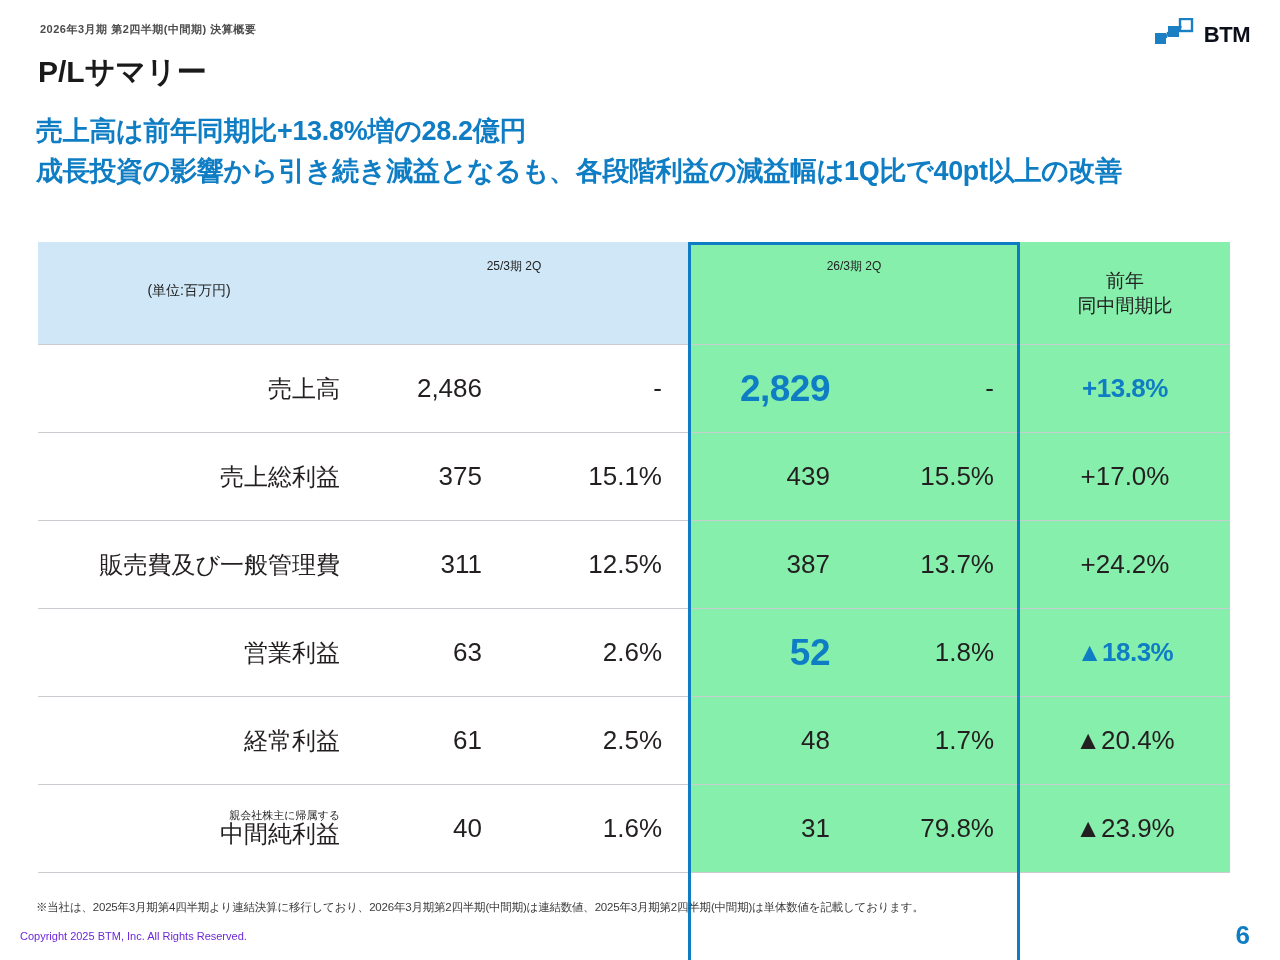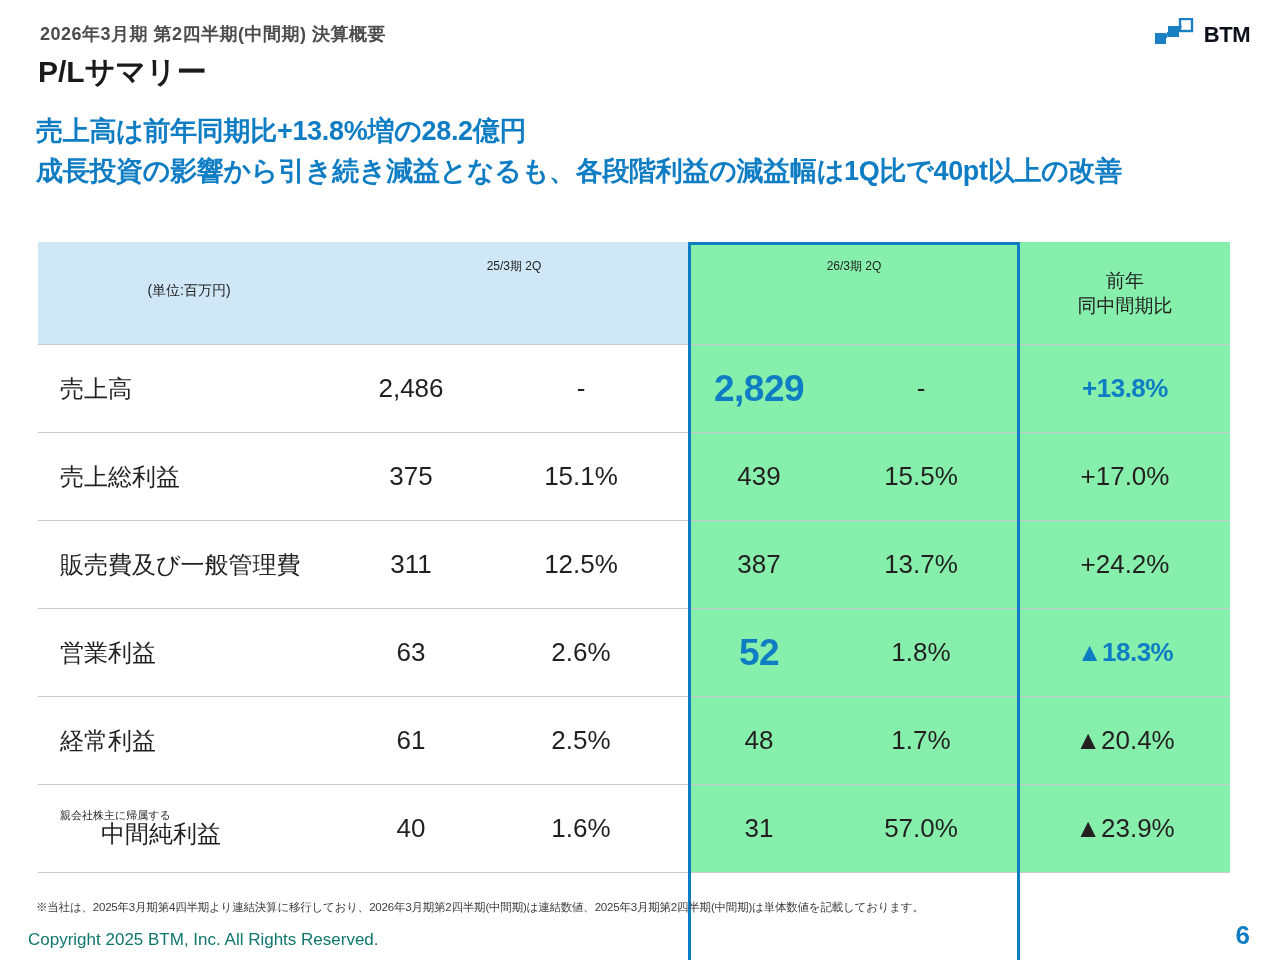--- a/index.html
+++ b/index.html
@@ -8,21 +8,21 @@
     background: #ffffff;
     font-family: "Liberation Sans", sans-serif;
     color: #231f20;
     overflow: hidden;
   }
   .slide { position: relative; width: 1280px; height: 960px; }
 
   
   .kicker {
     position: absolute; left: 40px; top: 22px;
-    font-size: 18px; font-weight: bold; color: #4b4b4b;
+    font-size: 11px; font-weight: bold; color: #4b4b4b;
     letter-spacing: 0.5px;
   }
   .logo {
     position: absolute; right: 30px; top: 18px;
     display: flex; align-items: center; gap: 8px;
   }
   .logo-mark { width: 42px; height: 34px; display: block; }
   .logo-text {
     font-size: 22px; font-weight: bold; color: #0b0f1a;
     letter-spacing: -0.5px;
@@ -79,22 +79,22 @@
 
   tbody td {
     border-top: 1px solid #c9cdd2;
     height: 88px;
     vertical-align: middle;
     font-size: 26px;
     color: #231f20;
   }
   tbody tr:last-child td { border-bottom: 1px solid #c9cdd2; }
 
-  td.item { padding-left: 22px; text-align: left; font-size: 24px; }
-  td.num  { text-align: center; padding-right: 18px; }
+  td.item { padding-left: 22px; text-align: right; font-size: 24px; }
+  td.num  { text-align: right; padding-right: 18px; }
   td.num.pad-r { padding-right: 26px; }
   td.yoy  { text-align: center; font-size: 26px; }
 
   .highlight-col { background: #86efac; }
 
   
   .big {
     font-size: 37px; font-weight: bold; color: #0f7dc4;
     letter-spacing: -0.5px;
   }
@@ -116,22 +116,22 @@
     border: 3px solid #0f7dc4;
     pointer-events: none;
   }
 
   
   .footnote {
     position: absolute; left: 36px; top: 900px;
     font-size: 11.5px; color: #3b3b3b; letter-spacing: -0.2px;
   }
   .copyright {
-    position: absolute; left: 28px; top: 930px;
-    font-size: 17px; color: #0f766e;
+    position: absolute; left: 20px; top: 930px;
+    font-size: 11px; color: #6d28d9;
   }
   .page-no {
     position: absolute; right: 30px; top: 920px;
     font-size: 26px; font-weight: bold; color: #0f7dc4;
   }
 </style>
 </head>
 <body>
 
 <div class="slide">
@@ -243,21 +243,21 @@
         </tr>
 
         <tr>
           <td class="item">
             <span class="sub-label">親会社株主に帰属する</span>
             <span class="sub-main">中間純利益</span>
           </td>
           <td class="num">40</td>
           <td class="num pad-r">1.6%</td>
           <td class="num highlight-col">31</td>
-          <td class="num pad-r highlight-col">57.0%</td>
+          <td class="num pad-r highlight-col">79.8%</td>
           <td class="yoy highlight-col">▲23.9%</td>
         </tr>
       </tbody>
     </table>
     <div class="emph-box"></div>
   </div>
 
   <div class="footnote">※当社は、2025年3月期第4四半期より連結決算に移行しており、2026年3月期第2四半期(中間期)は連結数値、2025年3月期第2四半期(中間期)は単体数値を記載しております。</div>
   <div class="copyright">Copyright 2025 BTM, Inc. All Rights Reserved.</div>
   <div class="page-no">6</div>

